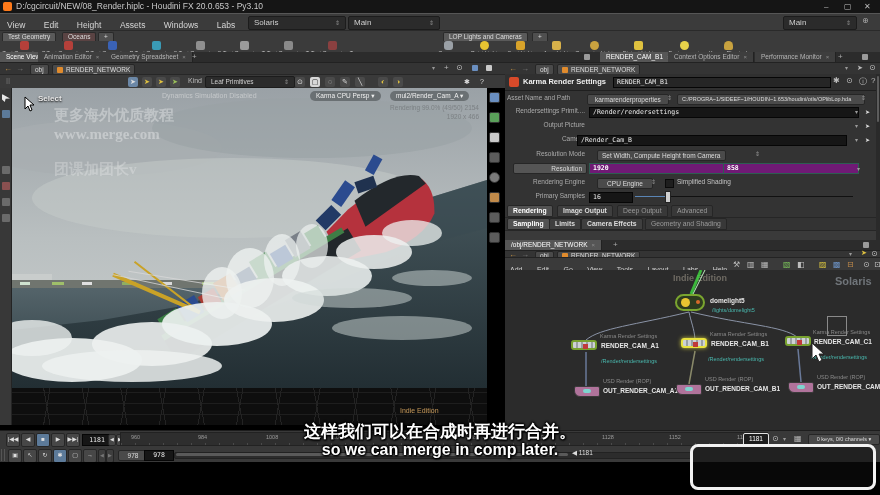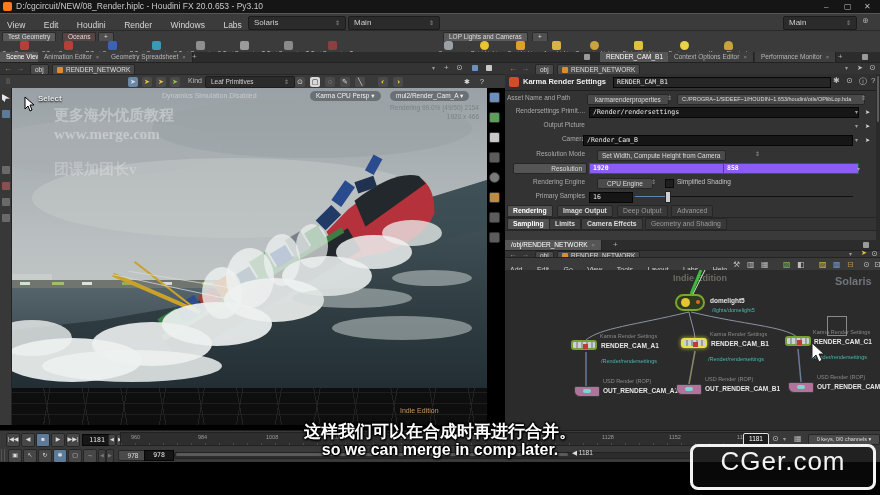--- a/index.html
+++ b/index.html
@@ -52,21 +52,21 @@
   .rsicon{position:absolute;left:489px;width:9px;height:9px;border-radius:2px;background:#5c5c5c;border:1px solid #333;}
   .pill{position:absolute;height:10px;line-height:10px;border-radius:5px;background:rgba(90,95,98,.75);color:#f0f0f0;
         font-size:6.5px;padding:0 6px;}
   .ovtext{position:absolute;color:#e8e8e8;}
   .wm{color:rgba(255,255,255,.34);font-weight:bold;font-family:Liberation Serif, serif;}
   
   .rpane{left:505px;top:62px;width:375px;height:178px;background:#333333;}
   .plabel{position:absolute;font-size:6.5px;color:#ababab;text-align:right;width:80px;line-height:10px;}
   .pfield{position:absolute;height:9px;line-height:9px;background:#161616;border:1px solid #060606;color:#ececec;
           font-size:6.5px;font-family:"DejaVu Sans Mono",monospace;padding:0 3px;}
-  .pfield.teal{background:#8b5cf6;border-color:#2e5d52;color:#fff;font-weight:bold;}
+  .pfield.teal{background:#701a75;border-color:#2e5d52;color:#fff;font-weight:bold;}
   .rowdeco{position:absolute;color:#9a9a9a;font-size:6px;}
   .mtab{position:absolute;height:10px;line-height:10px;font-size:6.8px;font-weight:bold;color:#dcdcdc;background:#3f3f3f;
         border:1px solid #262626;border-radius:2px 2px 0 0;padding:0 5px;top:0;}
   .mtab.on{background:#525252;color:#fff;}
   .mtab.dim{color:#9a9a9a;font-weight:normal;background:#383838;}
   
   .netmenu{left:505px;top:257px;width:375px;height:13px;background:#3a3a3a;border-top:1px solid #232323;box-sizing:border-box;}
   .netmenu span.mi{font-size:7px;color:#d2d2d2;line-height:12px;padding:0 5px;display:inline-block;}
   .nmicon{position:absolute;top:2px;font-size:8px;line-height:9px;color:#bdbdbd;}
   .netcanvas{left:505px;top:270px;width:375px;height:160px;background:#2b2b2b;overflow:hidden;}
@@ -107,22 +107,22 @@
   <span class="abs houicon"></span>
   <span class="abs" style="left:16px;">D:/cgcircuit/NEW/08_Render.hiplc - Houdini FX 20.0.653 - Py3.10</span>
   <span class="abs winbtn" style="left:824px;">–</span>
   <span class="abs winbtn" style="left:844px;">▢</span>
   <span class="abs winbtn" style="left:864px;">✕</span>
 </div>
 
 <div class="abs menubar nosel">
   <span class="menuitem">View</span>
   <span class="menuitem">Edit</span>
-  <span class="menuitem">Houdini</span>
-  <span class="menuitem">Render</span>
+  <span class="menuitem">Height</span>
+  <span class="menuitem">Assets</span>
   <span class="menuitem">Windows</span>
   <span class="menuitem">Labs</span>
   <span class="menuitem">Help</span>
   <span class="combo" style="left:248px;width:86px;">
     <span>Solaris</span><span class="ud">⇕</span></span>
   <span class="combo" style="left:348px;width:80px;">
     <span>Main</span><span class="ud">⇕</span></span>
   <span class="combo" style="left:783px;width:62px;">
     <span>Main</span><span class="ud">⇕</span></span>
   <span class="abs" style="left:862px;top:2px;font-size:8px;color:#aaa;">⊕</span>
@@ -354,21 +354,21 @@
   <span class="plabel" style="left:0;top:44px;">Rendersettings Primit....</span>
   <span class="abs pfield" style="left:84px;top:45px;width:262px;">/Render/rendersettings</span>
   <span class="rowdeco" style="left:350px;top:46px;">▾</span>
   <span class="rowdeco" style="left:360px;top:46px;color:#ddd;">➤</span>
 
   <span class="plabel" style="left:0;top:58px;">Output Picture</span>
   <span class="rowdeco" style="left:350px;top:60px;">▾</span>
   <span class="rowdeco" style="left:360px;top:60px;color:#ddd;">➤</span>
 
   <span class="plabel" style="left:0;top:72px;">Camera</span>
-  <span class="abs pfield" style="left:78px;top:73px;width:262px;">/Render_Cam_B</span>
+  <span class="abs pfield" style="left:72px;top:73px;width:262px;">/Render_Cam_B</span>
   <span class="rowdeco" style="left:350px;top:74px;">▾</span>
   <span class="rowdeco" style="left:360px;top:74px;color:#ddd;">➤</span>
 
   <span class="plabel" style="left:0;top:87px;">Resolution Mode</span>
   <span class="abs chip" style="left:92px;top:88px;">Set Width, Compute Height from Camera</span>
   <span class="abs" style="left:250px;top:88px;font-size:6px;color:#999;">⇕</span>
 
   <span class="abs chip" style="left:8px;top:101px;width:64px;text-align:right;background:#555;">Resolution</span>
   <span class="abs pfield teal" style="left:84px;top:101px;width:128px;">1920</span>
   <span class="abs pfield teal" style="left:218px;top:101px;width:128px;">858</span>
@@ -554,14 +554,13 @@
   <div class="abs" style="left:176px;top:22px;width:392px;height:3px;background:#5a5a5a;border-radius:2px;"></div>
   <span class="abs" style="left:572px;top:18px;font-size:6.5px;color:#ddd;">◀ <span>1181</span></span>
 </div>
 
 <div class="abs blackbar"></div>
 
 <div class="abs sub" style="top:420px;font-size:17px;z-index:50;">这样我们可以在合成时再进行合并。</div>
 <div class="abs sub" style="top:441px;font-size:16px;z-index:50;">so we can merge in comp later.</div>
 
 <div class="abs cgbox" style="z-index:60;">
-  <div class="cgtitle">CGer.com</div>
 </div>
 
 </body></html>

